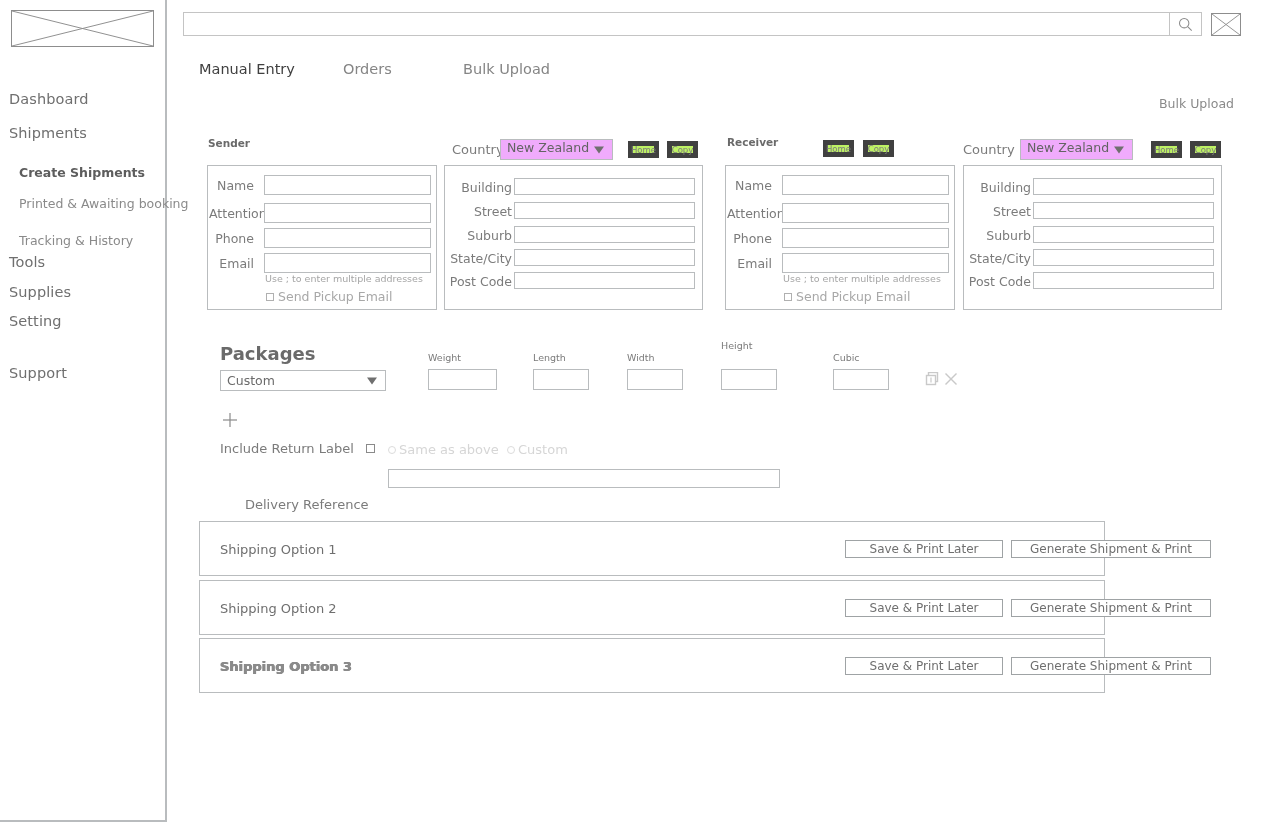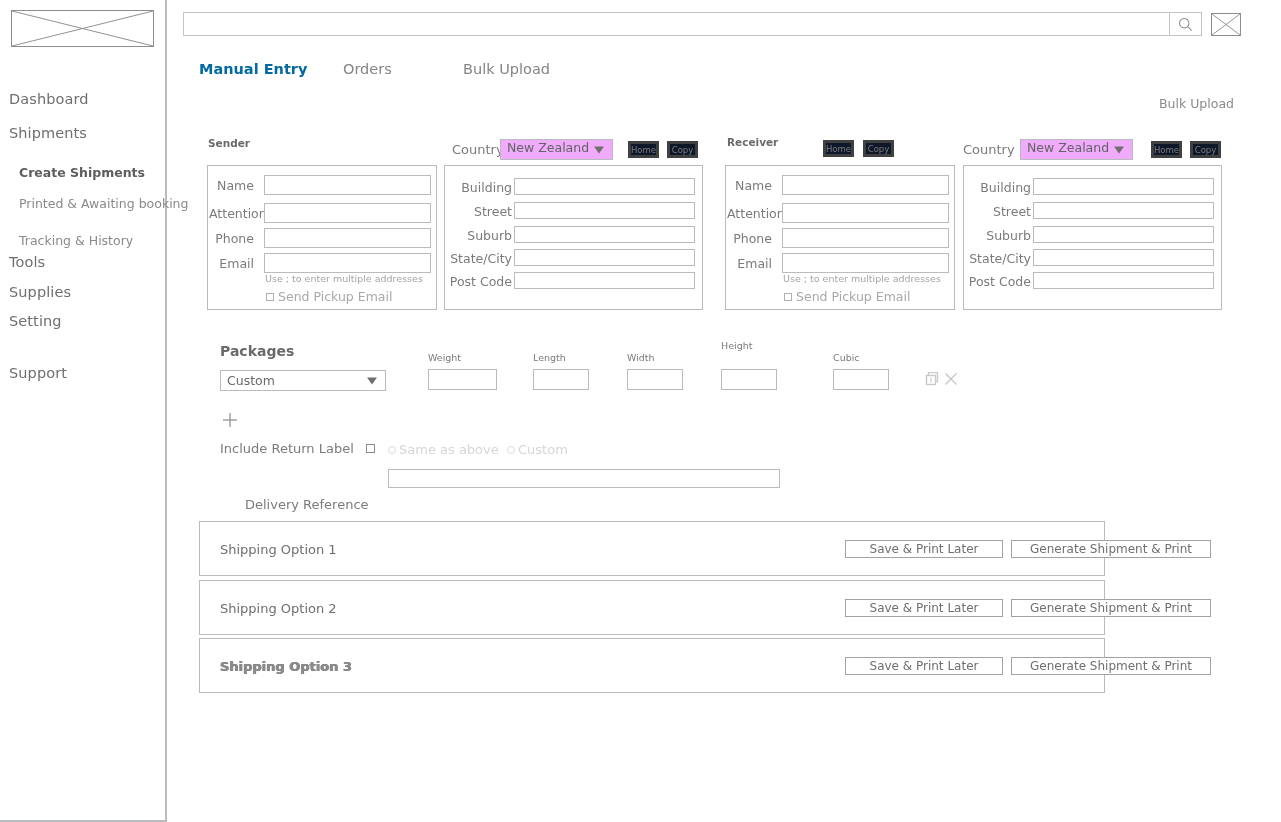--- a/index.html
+++ b/index.html
@@ -61,21 +61,21 @@
     width: 30px; height: 23px;
     border: 1px solid #8d8d8d;
   }
   #envelope-icon svg { display: block; width: 100%; height: 100%; }
 
   
   .tab {
     position: absolute; top: 61px;
     font-size: 14.5px; color: #858585; white-space: nowrap;
   }
-  .tab.active { color: #0369a1; font-weight: bold; }
+  .tab.active { color: #404040; font-weight: normal; }
 
   #bulk-upload-link {
     position: absolute; left: 1159px; top: 96px;
     font-size: 12.5px; color: #8a8a8a; white-space: nowrap;
   }
 
   
   .panel-heading {
     position: absolute;
     font-size: 10.5px; font-weight: bold; color: #6a6a6a;
@@ -122,30 +122,30 @@
   .country-select .caret {
     position: absolute; right: 8px; top: 50%;
     transform: translateY(-50%);
     width: 0; height: 0;
     border-left: 5px solid transparent;
     border-right: 5px solid transparent;
     border-top: 7px solid #6f6f6f;
   }
   .mini-btn {
     position: absolute;
-    border: 3px solid #404040; background: #0f172a;
+    border: 5px solid #404040; background: #bef264;
     font-size: 8.5px; color: #7b7b7b;
     display: flex; align-items: center; justify-content: center;
     white-space: nowrap;
   }
 
   
   #packages-title {
     position: absolute; left: 220px; top: 343px;
-    font-size: 14px; font-weight: bold; color: #6a6a6a;
+    font-size: 18px; font-weight: bold; color: #6a6a6a;
   }
   #package-type-select {
     position: absolute; left: 220px; top: 370px;
     width: 166px; height: 21px;
     border: 1px solid #b9bcbe; background: #fff;
     font-size: 12.5px; color: #6a6a6a;
     display: flex; align-items: center; padding-left: 6px;
   }
   #package-type-select .caret {
     position: absolute; right: 8px; top: 50%;

